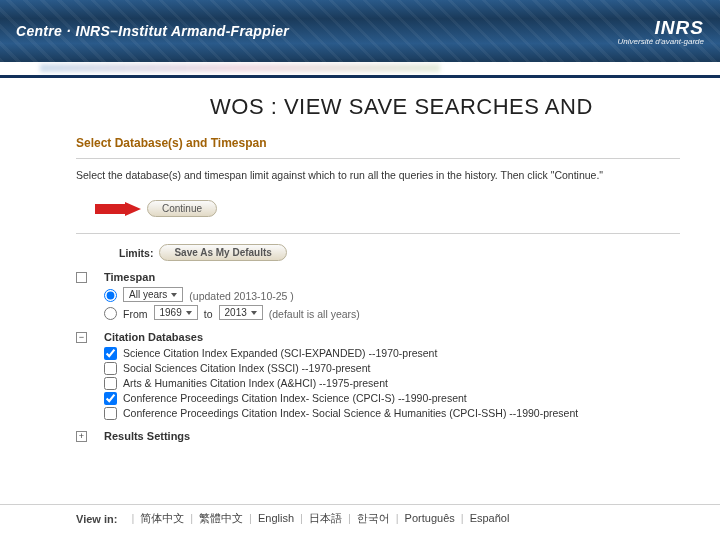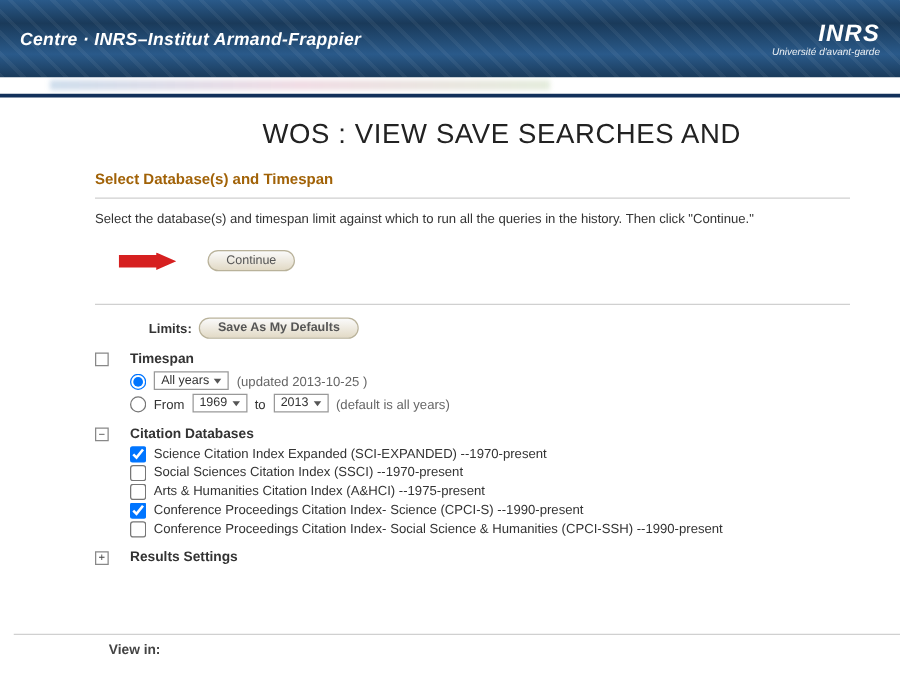--- a/index.html
+++ b/index.html
@@ -10,35 +10,35 @@
   .banner-right { color: #fff; text-align:right; z-index:1;}
   .banner-right .logo-main { font-size: 19px; font-weight: bold; letter-spacing:1px;}
   .banner-right .logo-sub { font-size: 8px; opacity:0.9; margin-top:-2px;}
   .subbar { height:16px; background:#fff; border-bottom:3px solid #12305a; position:relative;}
   .subbar::after{content:"";position:absolute;left:40px;top:2px;width:400px;height:8px;background:linear-gradient(90deg, rgba(60,120,180,0.25), rgba(180,80,120,0.2), rgba(120,160,80,0.2));filter:blur(2px);}
   .slide-title { padding: 16px 0 10px 210px; font-size: 22px; font-family: Arial, sans-serif; color:#222; letter-spacing:0.5px;}
   .wos { padding: 0 40px 0 76px; }
   .sec-head { font-size: 12px; font-weight: bold; color: #a16207; margin: 6px 0 8px;}
   .wos hr { border:0; border-top:1px solid #d0d0d0; margin:6px 0 10px;}
   .instr { font-size:10.5px; color:#333; margin-bottom:19px;}
-  .continue-row { display:flex; align-items:center; gap:25px; margin-bottom:26px; margin-left:-28px;padding-left:47px;}
+  .continue-row { display:flex; align-items:center; gap:6px; margin-bottom:16px; margin-left:-28px;padding-left:47px;}
   .arrow { display:inline-flex; align-items:center; }
   .arrow svg { width:46px; height:14px; }
   .pill-btn { display:inline-block; padding:2px 14px; font-size:10px; color:#555; background:linear-gradient(#fafafa,#e2dac6); border:1px solid #b9b29a; border-radius:10px; cursor:pointer;}
   .limits-row { font-size:10.5px; font-weight:bold; display:flex; align-items:center; gap:6px; margin-bottom:10px;margin-left:43px;}
   .group { display:flex; gap:12px; margin-bottom:8px;}
   .tree-box { width:11px; height:11px; border:1px solid #888; font-size:9px; line-height:9px; text-align:center; color:#444; cursor:pointer; user-select:none; background:#fff; flex-shrink:0; margin-top:1px;}
   .gtitle { font-weight:bold; font-size:11px; margin-bottom:4px;}
   .opt-row { display:flex; align-items:flex-end; gap:6px; font-size:10.5px; margin:3px 0;}
   .sel { display:inline-flex; align-items:center; gap:4px; border:1px solid #999; padding:1px 5px; background:#fff; font-size:10px; cursor:pointer;}
   .sel .tri { display:inline-block; width:0;height:0;border-left:3px solid transparent;border-right:3px solid transparent;border-top:4px solid #555;}
   .muted{color:#666;}
   .cb-row { display:flex; align-items:flex-start; gap:6px; font-size:10.5px; margin:2px 0;}
   input[type=checkbox],input[type=radio]{margin:0; cursor:pointer;}
-  .bottom-bar{position:absolute; left:0; right:0; bottom:14px; padding:6px 40px 0 76px; border-top:1px solid #d0d0d0; font-size:11px; color:#444;margin-left:11px;}
+  .bottom-bar{position:absolute; left:0; right:0; bottom:14px; padding:6px 40px 0 76px; border-top:1px solid #d0d0d0; font-size:11px; color:#444;}
   .langs{display:flex; align-items:center; gap:2px;}
   .langs .lbl{font-weight:bold; margin-right:6px;}
   .langs .sepv{color:#bbb; padding:0 6px;}
   .langs a{color:#444; text-decoration:none; cursor:pointer;}
   .tree-col{width:16px; flex-shrink:0;}
 </style>
 </head>
 <body>
 
 <div class="banner">
@@ -140,14 +140,15 @@
       </div>
     <div style="flex:1">
       <div class="gtitle">Results Settings</div>
     </div>
   </div>
 </div>
 
 <div class="bottom-bar">
   <div class="langs">
     <span class="lbl">View in:</span>
+    <span id="lang-list"><span class="sepv">|</span><a>简体中文</a><span class="sepv">|</span><a>繁體中文</a><span class="sepv">|</span><a>English</a><span class="sepv">|</span><a>日本語</a><span class="sepv">|</span><a>한국어</a><span class="sepv">|</span><a>Português</a><span class="sepv">|</span><a>Español</a></span>
   </div>
 </div>
 
 </body></html>

